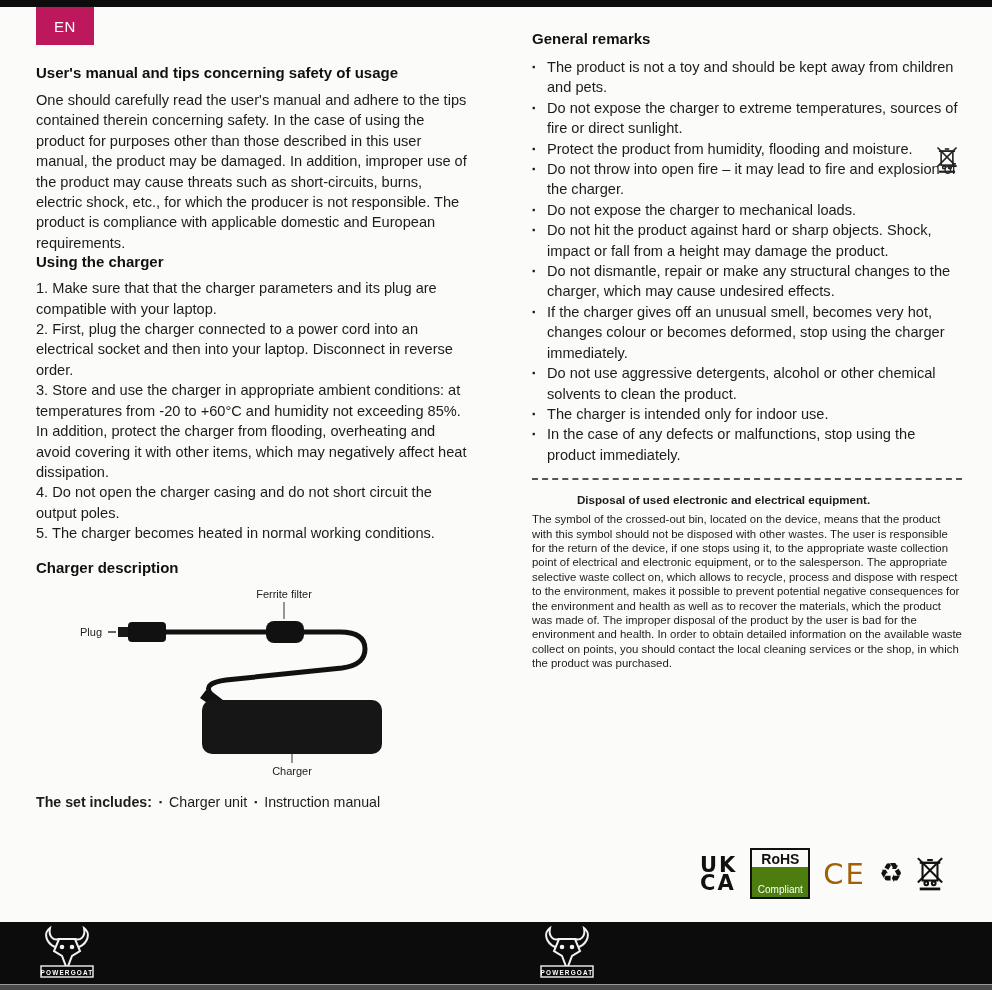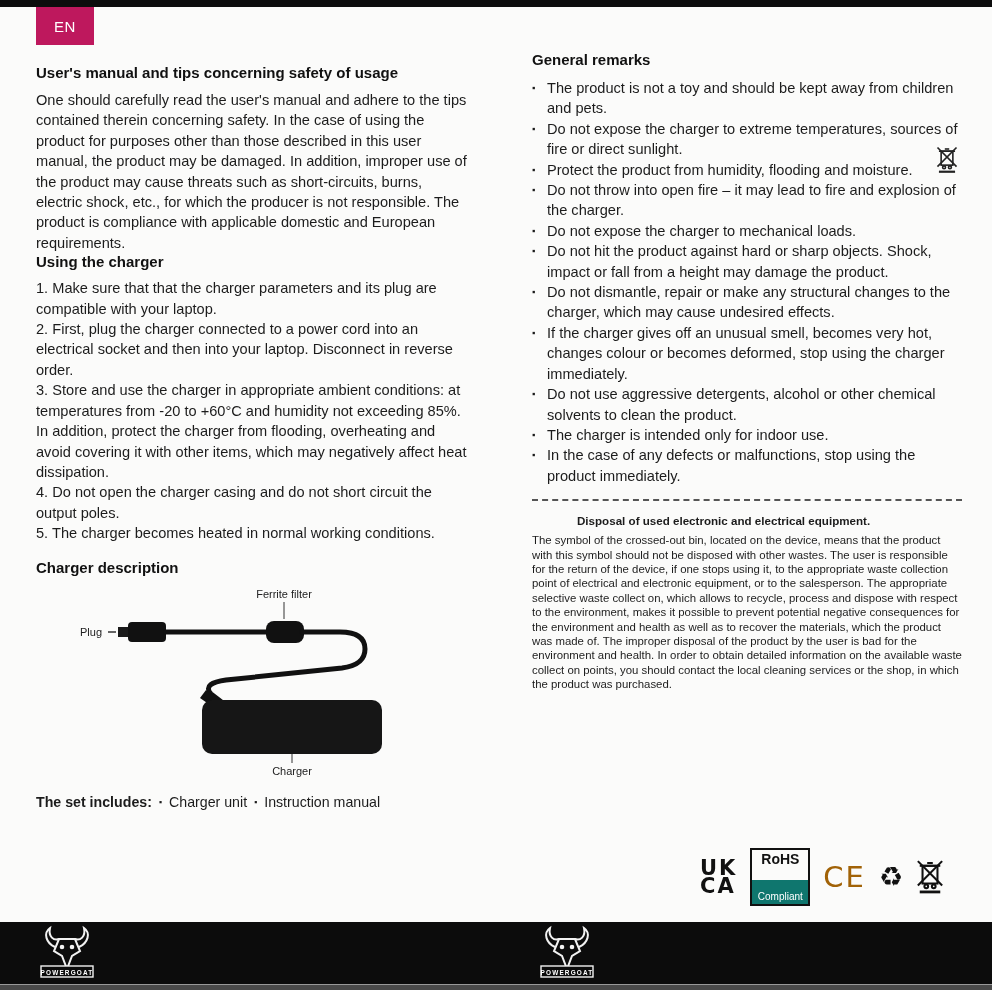--- a/index.html
+++ b/index.html
@@ -5,21 +5,21 @@
   * { margin:0; padding:0; box-sizing:border-box; }
   html,body { width:992px; height:990px; }
   body { font-family:"Liberation Sans", sans-serif; background:#dcdcdc; }
   .page { position:relative; width:992px; height:990px; background:#fbfbfa; overflow:hidden; color:#1c1c1c; }
 
   .topbar { position:absolute; top:0; left:0; right:0; height:7px; background:#0d0d0d; }
   .lang-badge { position:absolute; top:7px; left:36px; width:58px; height:38px; background:#be185d;
     color:#fff; font-weight:normal; font-size:15px; display:flex; align-items:center; justify-content:center; letter-spacing:.5px; }
 
   .col-left  { position:absolute; left:36px; top:64px; width:433px; }
-  .col-right { position:absolute; left:532px; top:51px; width:430px; }
+  .col-right { position:absolute; left:532px; top:30px; width:430px; }
 
   .h { font-size:15px; font-weight:bold; color:#111; }
   .body-text { font-size:14.6px; line-height:20.4px; }
   .col-left .intro { margin-top:9px; }
   .col-left .h2 { }
   .steps { margin-top:8px; }
   .steps p { font-size:14.6px; line-height:20.4px; }
   .h3 { margin-top:15px; }
 
   .diagram { margin-top:10px; margin-left:38px; }
@@ -34,22 +34,22 @@
   .bullet-marker { width:15px; flex:0 0 15px; font-size:9.5px; padding-top:4px; }
   .bullet-text { flex:1; font-size:14.6px; line-height:20.4px; }
 
   .divider { margin-top:13px; border-top:2px dashed #555; width:100%; height:0; }
   .disposal-h { margin-top:13px; font-size:11.6px; font-weight:bold;padding-left:45px; }
   .disposal-body { margin-top:6px; font-size:11.4px; line-height:14.4px; }
 
   .marks { position:absolute; left:700px; top:848px; display:flex; align-items:center; gap:13px; }
   .ukca { font-weight:bold; font-size:21px; line-height:18px; letter-spacing:2px; font-family:"DejaVu Sans", sans-serif; color:#111; }
   .rohs { border:2px solid #111; text-align:center; min-width:60px; }
-  .rohs-top { font-size:14px; font-weight:bold; padding:1px 5px 13px; color:#111;border-radius:8px; }
-  .rohs-bottom { background:#0f766e; color:#fff; font-size:10px; padding:11px 4px 2px; }
+  .rohs-top { font-size:14px; font-weight:bold; padding:1px 5px 0; color:#111;border-radius:8px; }
+  .rohs-bottom { background:#4d7c0f; color:#fff; font-size:10px; padding:17px 4px 2px; }
   .ce { font-size:29px; letter-spacing:2px; color:#a16207; font-family:"DejaVu Sans", sans-serif; }
   .recycle { font-size:27px; color:#111; line-height:1; }
 
   .bin-small { position:absolute; left:936px; top:146px; }
 
   .footer { position:absolute; left:0; right:0; top:922px; height:62px; background:#0c0c0c; }
   .footer-strip { position:absolute; left:0; right:0; top:984px; height:6px; background:#4a4a4a; border-top:1px solid #9a9a9a; }
   .logo { position:absolute; top:3px; }
   .logo-1 { left:38px; }
   .logo-2 { left:538px; }

